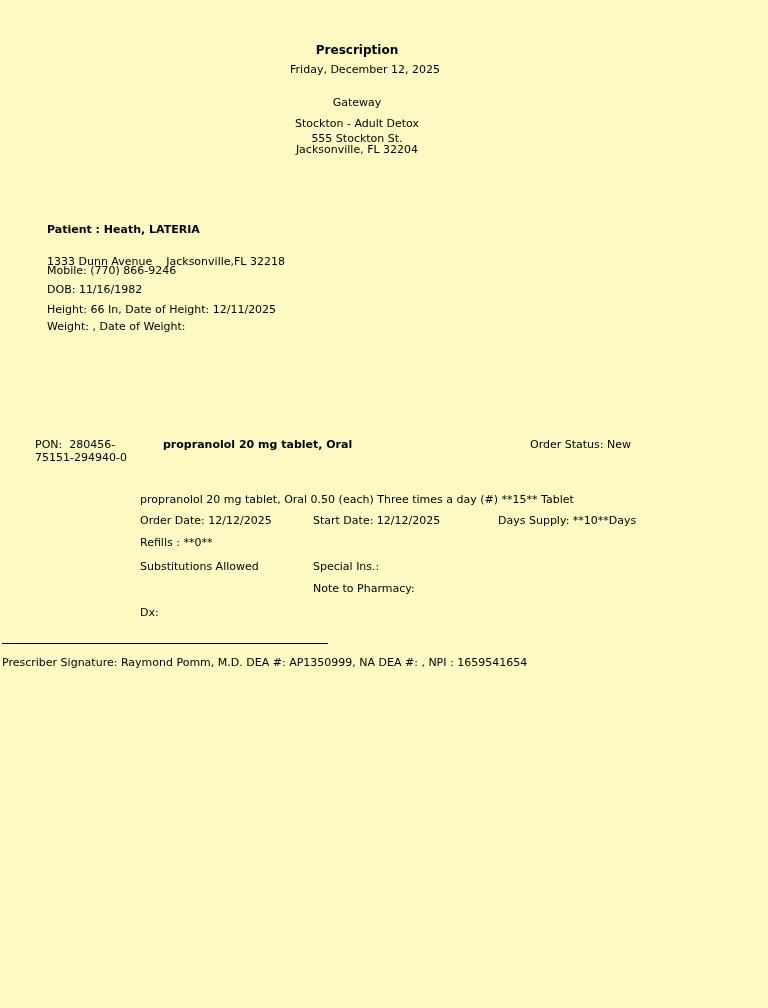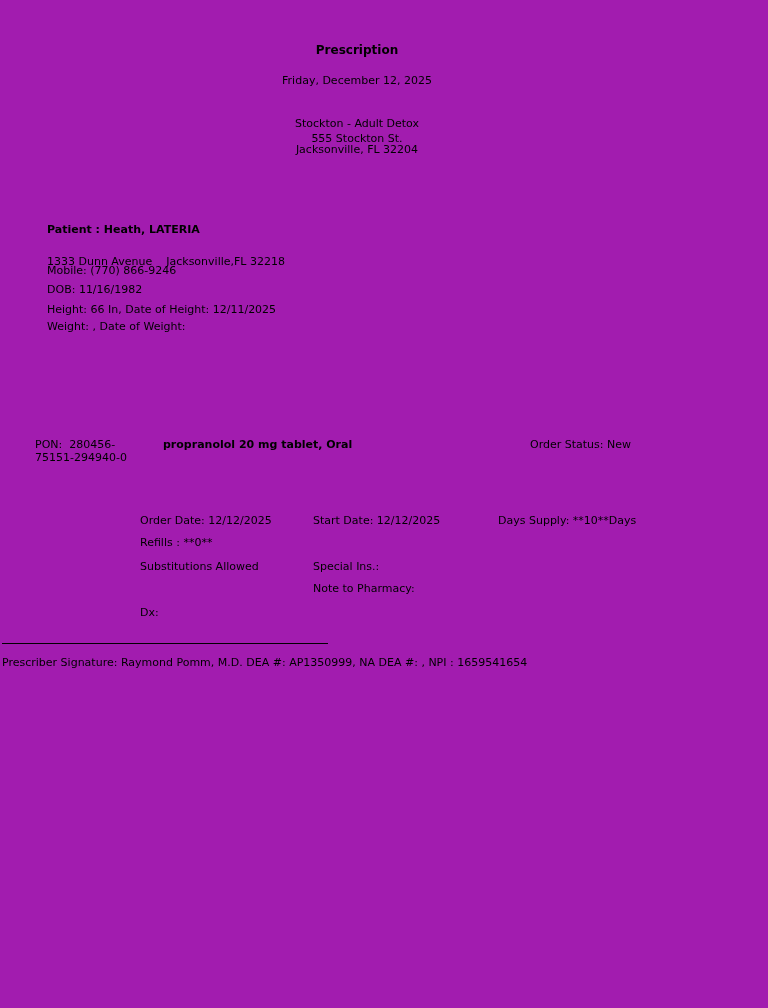--- a/index.html
+++ b/index.html
@@ -1,21 +1,21 @@
 <!DOCTYPE html>
 <html><head>
 <meta charset="utf-8">
 <style>
   * { margin: 0; padding: 0; box-sizing: border-box; }
   html, body { background: #ffffff; }
   .page {
     position: relative;
     width: 768px;
     height: 1008px;
-    background: #a21caf;
+    background: #fef9c3;
     font-family: "DejaVu Sans", "Liberation Sans", sans-serif;
     font-size: 11px;
     color: #000000;
     overflow: hidden;
   }
   .line {
     position: absolute;
     white-space: pre-wrap;
     line-height: 13px;
   }
@@ -36,37 +36,39 @@
     border-top: 1px solid #000000;
     height: 0;
   }
 </style>
 </head>
 <body>
 
 <div class="page">
 
   <div class="header-center title" style="top:43px;">Prescription</div>
-  <div class="header-center" style="top:74px;">Friday, December 12, 2025</div>
+  <div class="header-center" style="top:63px;margin-left:8px;">Friday, December 12, 2025</div>
+  <div class="header-center" style="top:96px;">Gateway</div>
   <div class="header-center" style="top:117px;">Stockton - Adult Detox</div>
   <div class="header-center" style="top:132px;">555 Stockton St.</div>
   <div class="header-center" style="top:143px;">Jacksonville, FL 32204</div>
 
   <div class="line bold" style="left:47px; top:223px;">Patient : Heath, LATERIA</div>
   <div class="line" style="left:47px; top:244px;margin-top:11px;">1333 Dunn Avenue    Jacksonville,FL 32218</div>
   <div class="line" style="left:47px; top:264px;">Mobile: (770) 866-9246</div>
   <div class="line" style="left:47px; top:283px;">DOB: 11/16/1982</div>
   <div class="line" style="left:47px; top:303px;">Height: 66 In, Date of Height: 12/11/2025</div>
   <div class="line" style="left:47px; top:320px;">Weight: , Date of Weight:</div>
 
   <div class="line pon-col" style="left:35px; top:438px;">PON:  280456-
 75151-294940-0</div>
   <div class="line bold" style="left:140px; top:438px;margin-left:23px;">propranolol 20 mg tablet, Oral</div>
   <div class="line" style="left:530px; top:438px;">Order Status: New</div>
 
+  <div class="line" style="left:140px; top:493px;">propranolol 20 mg tablet, Oral 0.50 (each) Three times a day (#) **15** Tablet</div>
 
   <div class="line" style="left:140px; top:514px;">Order Date: 12/12/2025</div>
   <div class="line" style="left:313px; top:514px;">Start Date: 12/12/2025</div>
   <div class="line" style="left:498px; top:514px;">Days Supply: **10**Days</div>
 
   <div class="line" style="left:140px; top:536px;">Refills : **0**</div>
 
   <div class="line" style="left:140px; top:560px;">Substitutions Allowed</div>
   <div class="line" style="left:313px; top:560px;text-align:right;">Special Ins.:</div>
   <div class="line" style="left:313px; top:582px;">Note to Pharmacy:</div>

